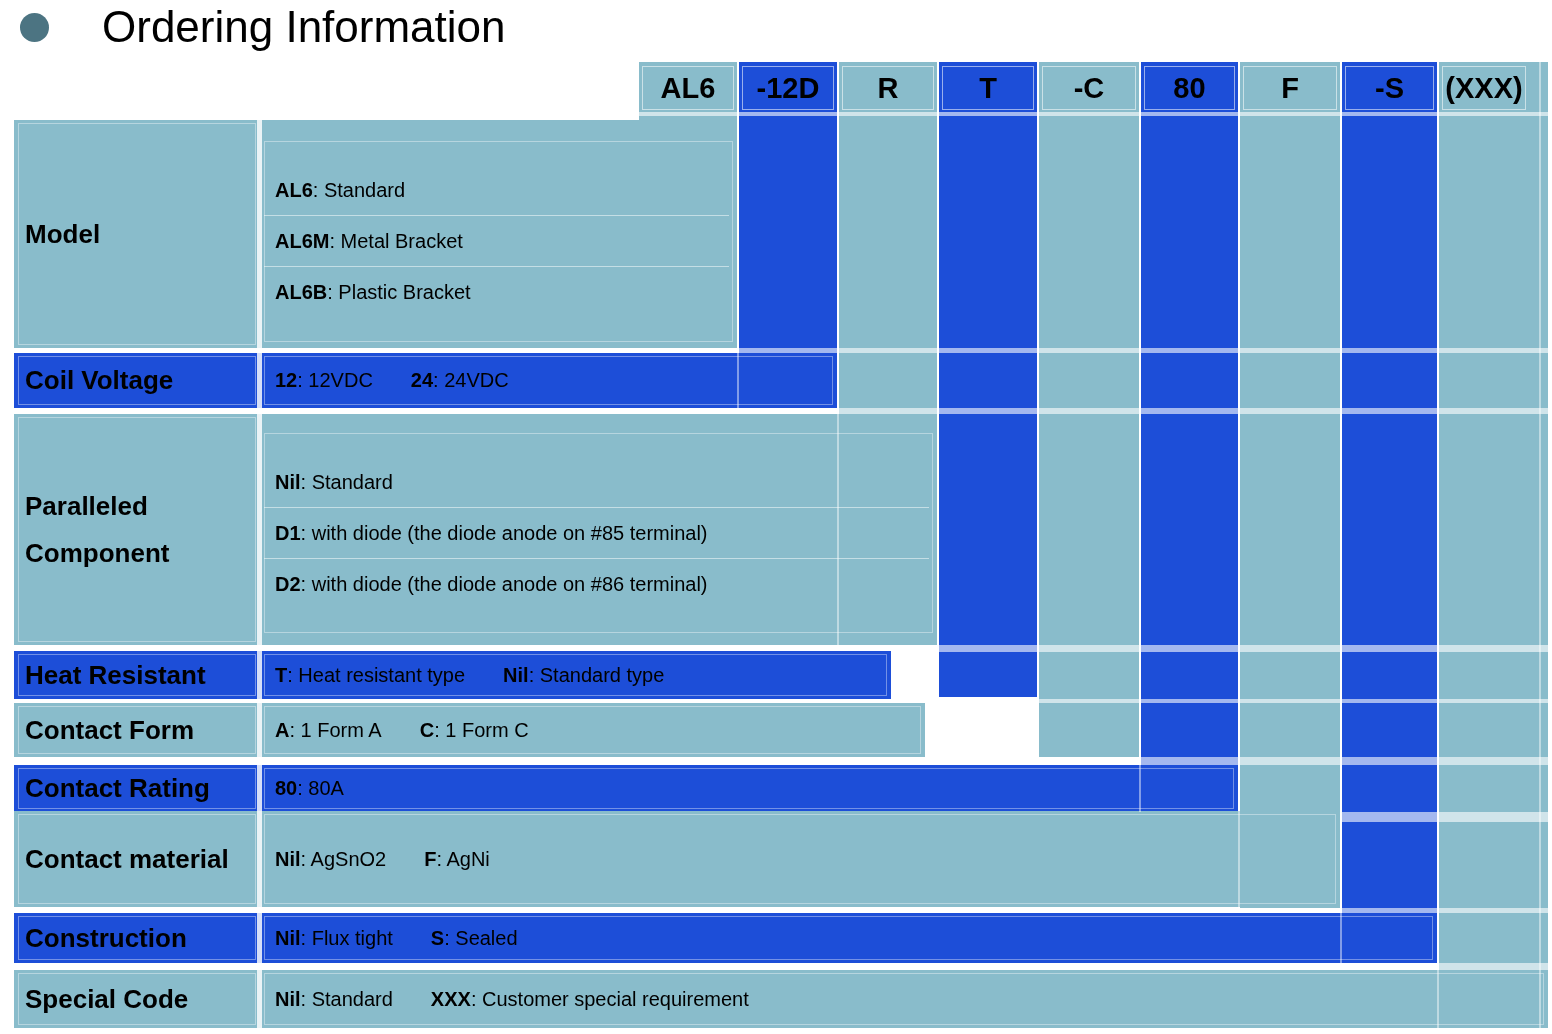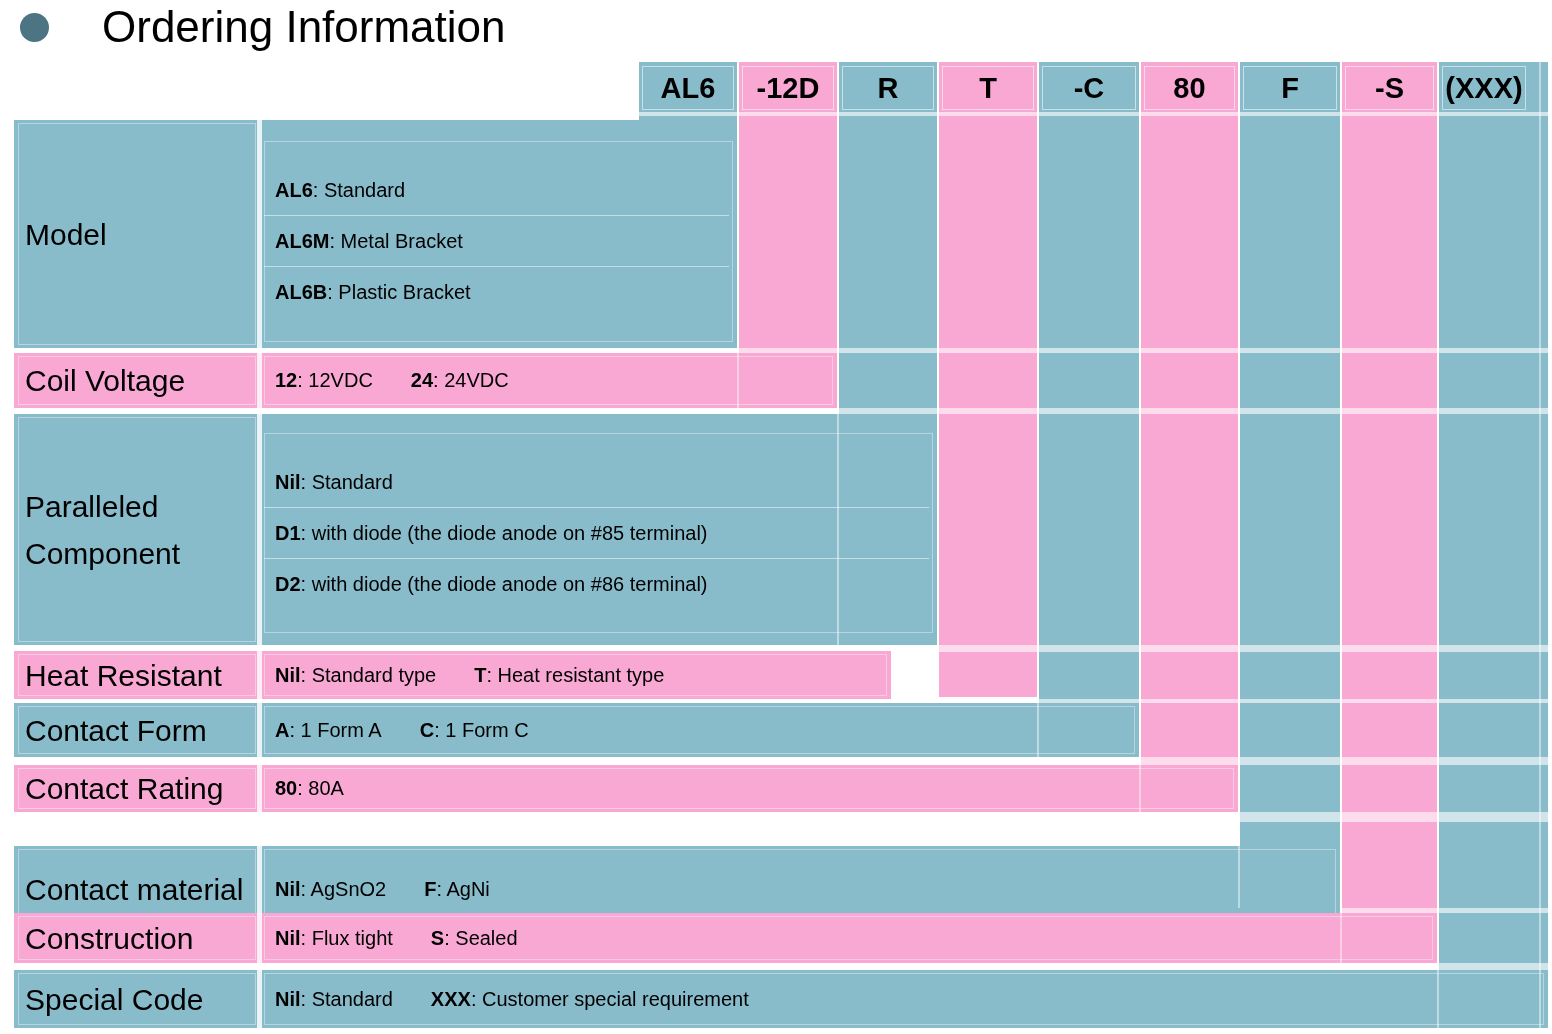--- a/index.html
+++ b/index.html
@@ -9,21 +9,21 @@
   
   .titlebar{position:absolute;left:0;top:0;width:1552px;height:58px;}
   .bullet{position:absolute;left:20px;top:13px;width:29px;height:29px;border-radius:50%;
           background:#4C7482;}
   .page-title{position:absolute;left:102px;top:2px;margin:0;font-size:44px;font-weight:400;
           letter-spacing:0px;white-space:nowrap;}
 
   
   .band{position:absolute;top:62px;z-index:1;}
   .teal{background:#89BCCB;}
-  .gray{background:#f9a8d4;}
+  .gray{background:#1d4ed8;}
 
   
   .hcell{position:absolute;top:66px;height:44px;z-index:6;display:flex;align-items:center;
          justify-content:center;font-size:29px;font-weight:700;
          border:1px solid rgba(255,255,255,0.55);box-sizing:border-box;}
 
   
   .gapline{position:absolute;left:14px;width:1534px;background:rgba(255,255,255,0.6);z-index:2;}
 
   
@@ -33,21 +33,21 @@
   .row{position:absolute;left:14px;z-index:3;}
   .row .divline{position:absolute;left:243px;top:0;bottom:0;width:5px;
                 background:rgba(255,255,255,0.82);}
   .row .lbox{position:absolute;left:4px;top:3px;bottom:3px;width:236px;
              border:1px solid rgba(255,255,255,0.38);}
   .row .vbox{position:absolute;left:250px;top:3px;bottom:3px;right:4px;
              border:1px solid rgba(255,255,255,0.38);}
   .row .vbox.vm0{top:21px;bottom:6px;}
   .row .vbox.vm2{top:19px;bottom:12px;}
   .rlabel{position:absolute;left:11px;top:0;bottom:0;width:230px;display:flex;
-          align-items:center;font-weight:400;font-size:30px;line-height:47px;}
+          align-items:center;font-weight:700;font-size:26px;line-height:47px;}
   .vals{position:absolute;left:250px;right:8px;top:0;bottom:0;display:flex;
         align-items:center;font-size:20px;padding-left:11px;z-index:5;}
   .vals.multi{flex-direction:column;align-items:stretch;justify-content:center;
               padding-left:0;top:auto;}
   .vals.multi .line{height:50px;display:flex;align-items:center;padding-left:11px;}
   .vals.multi .line + .line{border-top:1px solid rgba(255,255,255,0.5);}
   .vals.m0{top:21px;bottom:7px;}
   .vals.m2{top:19px;bottom:12px;}
   .entry{white-space:nowrap;}
   .entry + .entry{margin-left:38px;}
@@ -148,47 +148,47 @@
       </div>
   </div>
 </div>
 
 <div class="row gray" style="top:651px;height:48px;width:877px;">
   <div class="divline"></div>
     <div class="lbox"></div>
     <div class="vbox"></div>
   <div class="rlabel">Heat Resistant</div>
   <div class="vals">
+    <span class="entry"><span class="code">T</span><span class="desc">: Heat resistant type</span></span>
     <span class="entry"><span class="code">Nil</span><span class="desc">: Standard type</span></span>
-    <span class="entry"><span class="code">T</span><span class="desc">: Heat resistant type</span></span>
-  </div>
-</div>
-
-<div class="row teal" style="top:703px;height:54px;width:1125px;">
+  </div>
+</div>
+
+<div class="row teal" style="top:703px;height:54px;width:911px;">
   <div class="divline"></div>
     <div class="lbox"></div>
     <div class="vbox"></div>
   <div class="rlabel">Contact Form</div>
   <div class="vals">
     <span class="entry"><span class="code">A</span><span class="desc">: 1 Form A</span></span>
     <span class="entry"><span class="code">C</span><span class="desc">: 1 Form C</span></span>
   </div>
 </div>
 
 <div class="row gray" style="top:765px;height:47px;width:1224px;">
   <div class="divline"></div>
     <div class="lbox"></div>
     <div class="vbox"></div>
   <div class="rlabel">Contact Rating</div>
   <div class="vals">
     <span class="entry"><span class="code">80</span><span class="desc">: 80A</span></span>
   </div>
 </div>
 
-<div class="row teal" style="top:846px;height:86px;width:1326px;">
+<div class="row teal" style="top:811px;height:96px;width:1326px;">
   <div class="divline"></div>
     <div class="lbox"></div>
     <div class="vbox"></div>
   <div class="rlabel">Contact material</div>
   <div class="vals">
     <span class="entry"><span class="code">Nil</span><span class="desc">: AgSnO2</span></span>
     <span class="entry"><span class="code">F</span><span class="desc">: AgNi</span></span>
   </div>
 </div>
 

